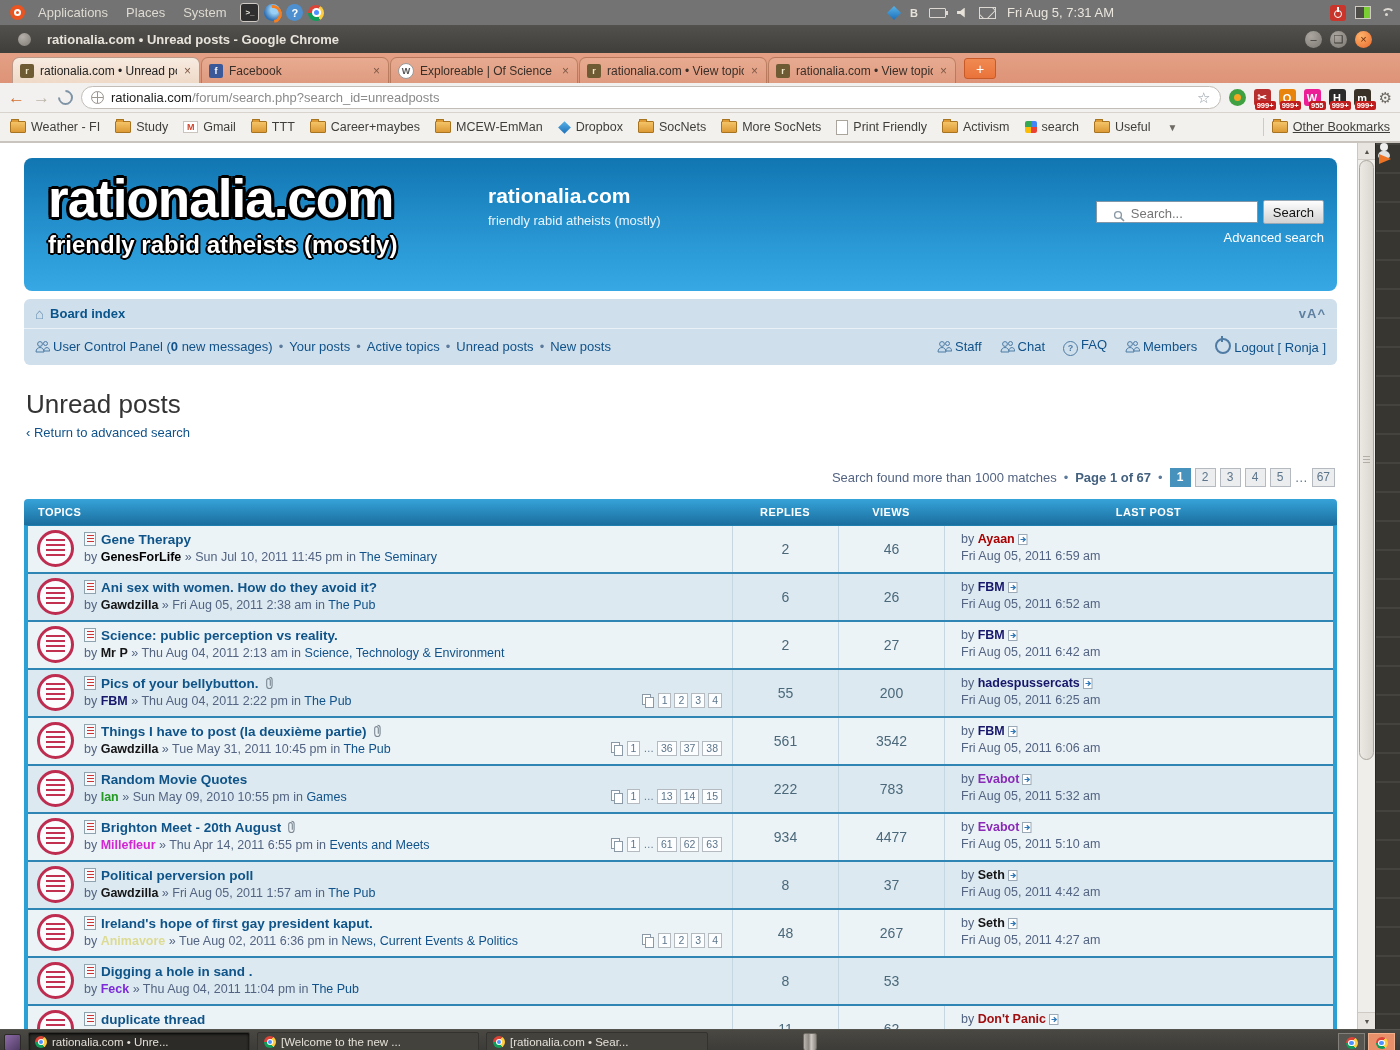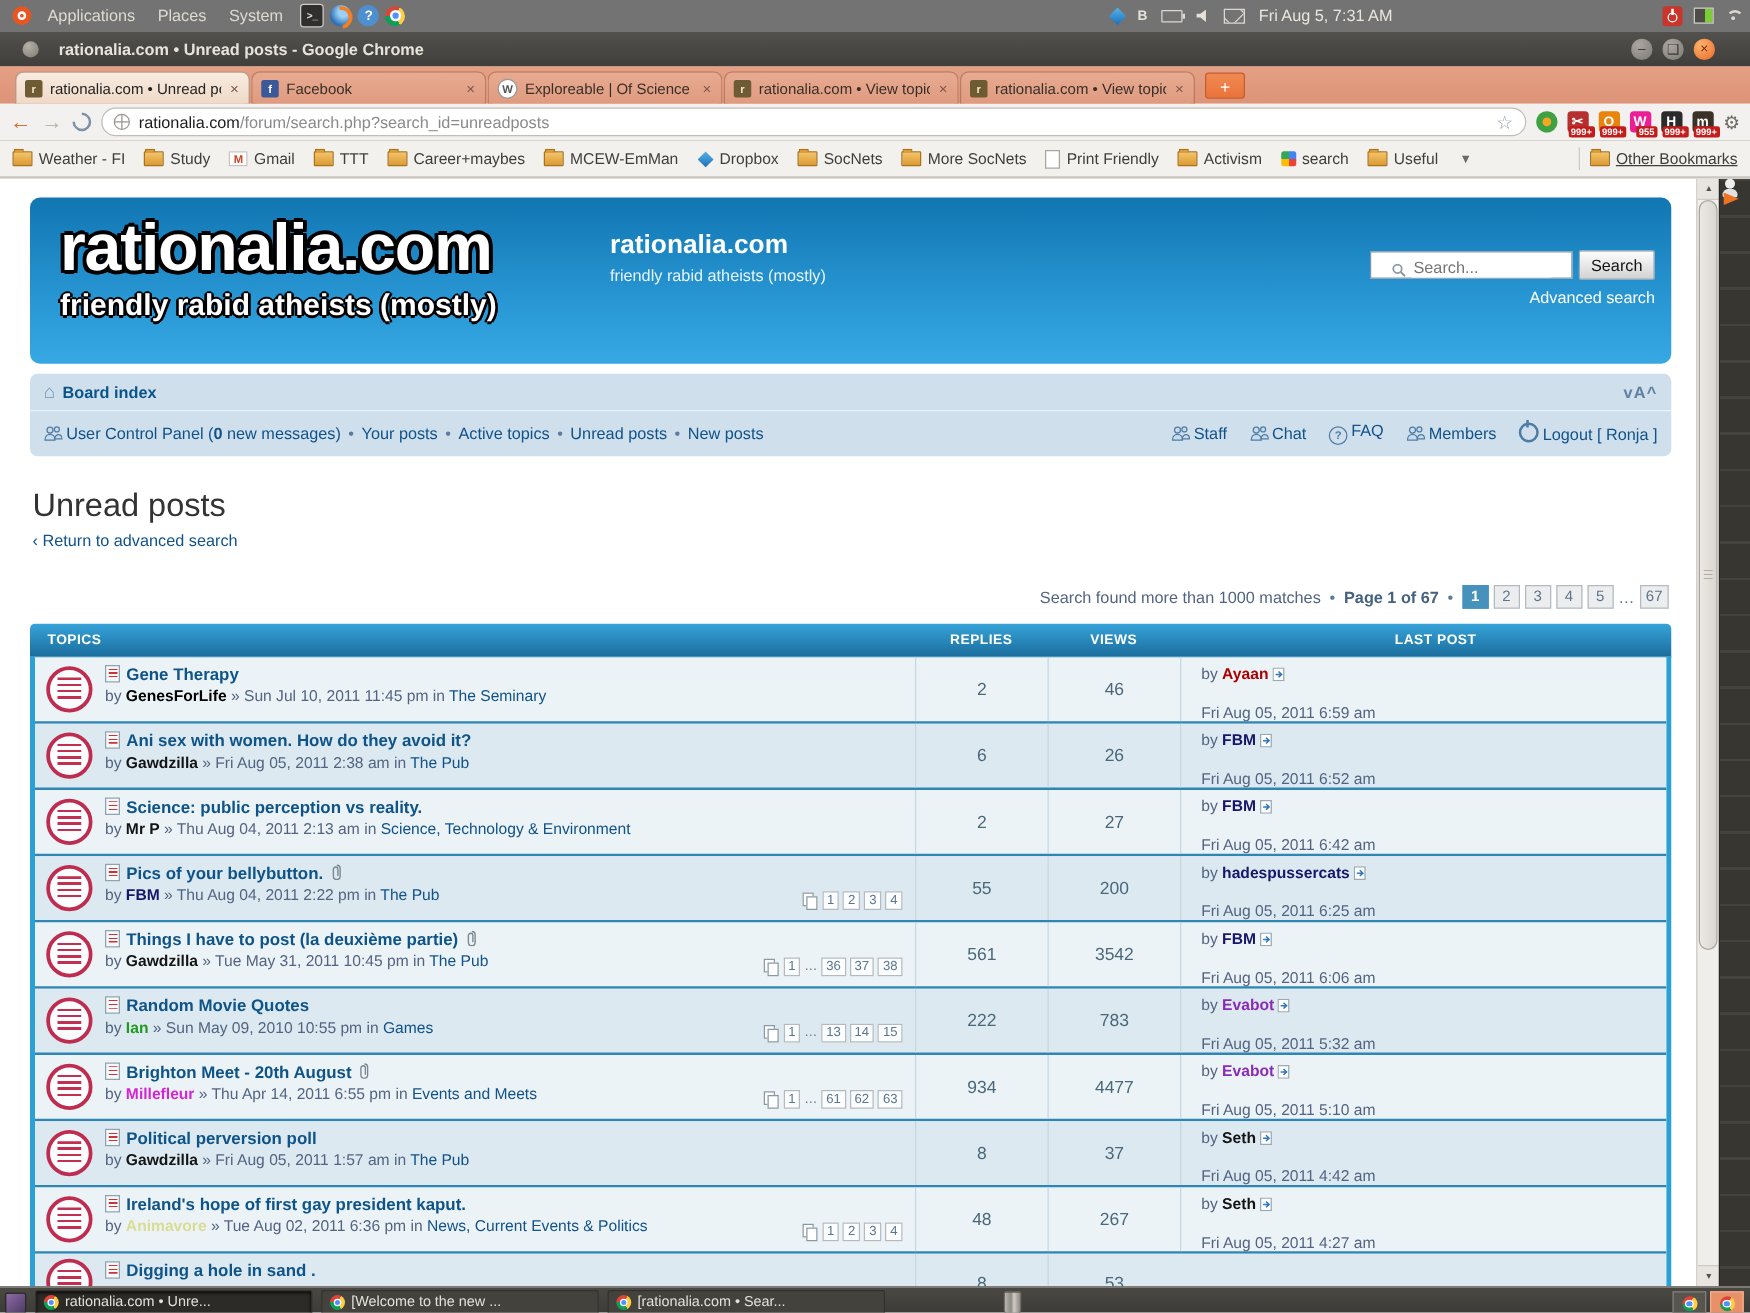--- a/index.html
+++ b/index.html
@@ -194,21 +194,21 @@
     font-size:10.5px;color:#5C758C;}
   .sheets-icon{width:11px;height:12px;position:relative;margin-right:2px;}
   .sheets-icon::before{content:"";position:absolute;left:0;top:0;width:7px;height:9px;background:#fff;border:1px solid #8A99A5;}
   .sheets-icon::after{content:"";position:absolute;left:3px;top:3px;width:7px;height:9px;background:#fff;border:1px solid #8A99A5;}
   .mp-box{border:1px solid #B4BAC0;background:#FCFDFE;padding:0 3px;height:13px;line-height:13px;}
   .cell-replies,.cell-views{display:flex;align-items:center;justify-content:center;font-size:14px;color:#4A687A;
     border-left:1px solid #C5D7E1;}
   .cell-last{padding:6px 6px 0 16px;font-size:12.5px;color:#536482;border-left:1px solid #C5D7E1;}
   .last-author{font-weight:bold;}
   .goto-icon{display:inline-flex;vertical-align:-2px;margin-left:3px;}
-  .last-date{margin-top:17px;}
+  .last-date{margin-top:3px;}
   
   .taskbar{height:24px;background:linear-gradient(#4A4843,#3A3935);border-top:1px solid #55534E;
     display:flex;align-items:center;padding:0 4px;gap:7px;position:relative;}
   .task-left-icon{width:15px;height:15px;border-radius:2px;background:linear-gradient(135deg,#8E6BA8,#4E3B63);border:1px solid #2C2A27;}
   .task-btn{width:208px;height:19px;border-radius:2px;display:flex;align-items:center;gap:5px;padding:0 6px;
     font-size:11.5px;color:#E4E0D8;background:#44423D;border:1px solid #34322E;white-space:nowrap;overflow:hidden;}
   .task-btn.active{background:#2C2B27;box-shadow:inset 0 1px 3px #000;}
   .task-btn .chrome-ball{width:12px;height:12px;flex:none;}
   .trash-icon{position:absolute;left:803px;top:3px;width:12px;height:17px;border-radius:2px 2px 4px 4px;
     background:linear-gradient(90deg,#B9B5AE,#8E8A83 40%,#CFCBC4 60%,#8E8A83);border:1px solid #6E6A64;}

